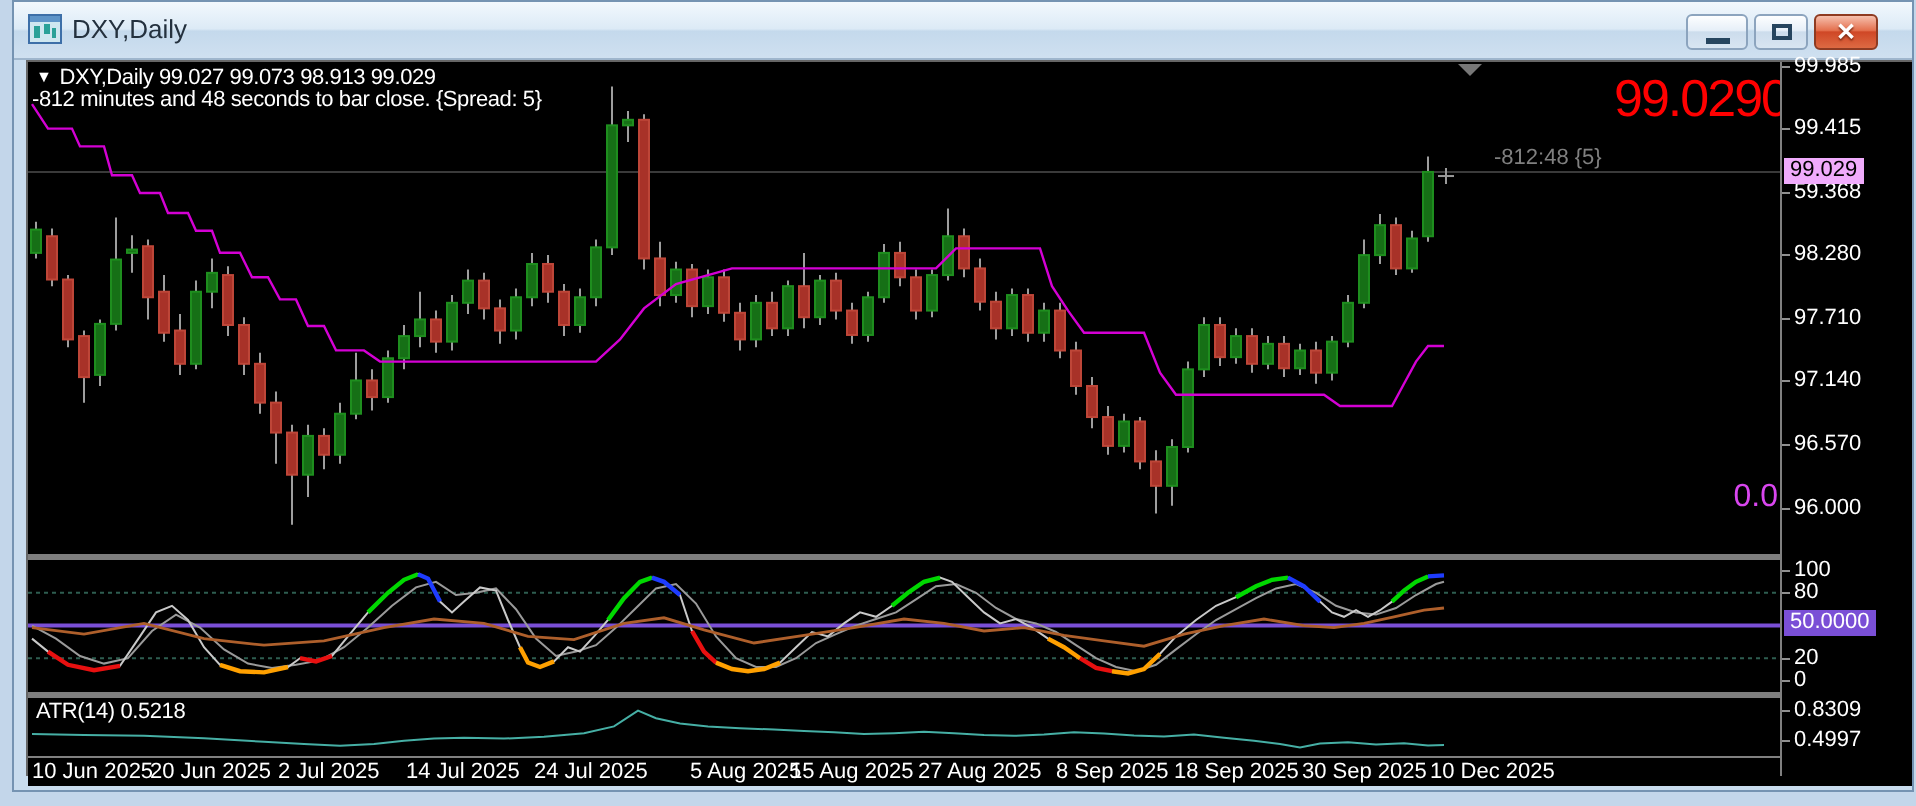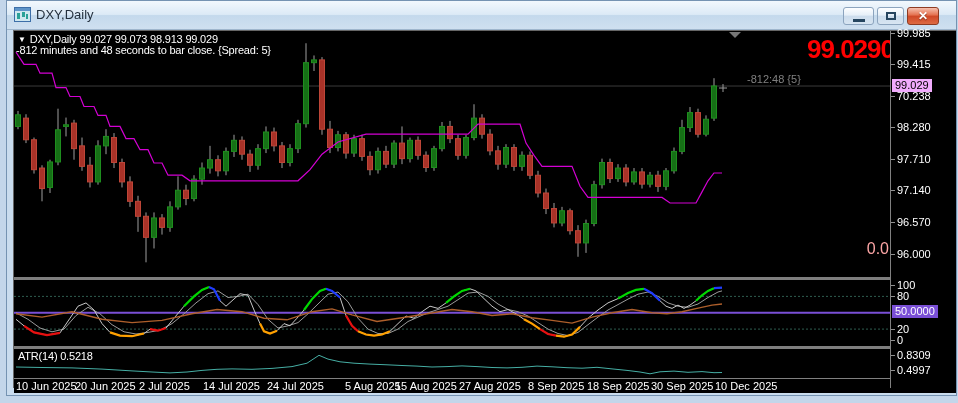--- a/index.html
+++ b/index.html
@@ -41,24 +41,24 @@
   .axlabel{position:absolute;left:6px;color:#fff;font-size:11px;white-space:nowrap;}
   .axtick{position:absolute;left:0;width:4px;height:1px;background:#909090;}
   .curprice{position:absolute;left:1px;background:#f0abfc;color:#000;font-size:11px;
     padding:0 3px 1px 3px;}
   .lvl50{position:absolute;left:1px;background:#7a4fd6;color:#fff;font-size:11px;
     padding:0 3px 1px 3px;}
   .hdr{position:absolute;color:#fff;font-size:11px;letter-spacing:-0.2px;white-space:nowrap;z-index:4;}
   .hdr1{left:4px;top:2px;} .hdr2{left:2px;top:13px;}
   .tri{font-size:8px;margin-right:4px;vertical-align:1px;}
   .stoch-hdr{left:4px;top:1px;} .atr-hdr{left:4px;top:1px;}
-  .bigprice{position:absolute;top:3px;right:62px;color:#ff0000;font-size:26px;font-weight:bold;
+  .bigprice{position:absolute;top:3px;right:62px;color:#ff0000;font-size:26px;font-weight:normal;
     letter-spacing:-1px;z-index:4;}
   .countdown{position:absolute;left:733px;top:42px;color:#808080;font-size:11px;z-index:4;}
-  .zerolabel{position:absolute;right:67px;top:209px;color:#fca5a5;font-size:16px;z-index:4;}
+  .zerolabel{position:absolute;right:67px;top:209px;color:#d946ef;font-size:16px;z-index:4;}
   svg{position:absolute;left:0;top:0;}
 </style>
 </head>
 <body>
 
 <div class="window">
   <div class="titlebar">
     <svg class="win-icon" width="17" height="15" viewBox="0 0 17 15">
       <rect x="0.5" y="0.5" width="16" height="14" fill="#cfe7f0" stroke="#3d6fa8"></rect>
       <rect x="1" y="1" width="15" height="3" fill="#5e94c8"></rect>
@@ -325,21 +325,21 @@
         <div class="datelabel" style="left: 573px;">18 Sep 2025</div>
         <div class="datelabel" style="left: 637px;">30 Sep 2025</div>
         <div class="datelabel" style="left: 701px;">10 Dec 2025</div>
       </div>
     <div class="priceaxis" id="price-axis">
         <div class="axtick" style="top: 2px;"></div>
         <div class="axlabel" style="top: -4px;">99.985</div>
         <div class="axtick" style="top: 33px;"></div>
         <div class="axlabel" style="top: 27px;">99.415</div>
         <div class="axtick" style="top: 65px;"></div>
-        <div class="axlabel" style="top: 59px;">70.238</div>
+        <div class="axlabel" style="top: 59px;">59.368</div>
         <div class="axtick" style="top: 96px;"></div>
         <div class="axlabel" style="top: 90px;">98.280</div>
         <div class="axtick" style="top: 128px;"></div>
         <div class="axlabel" style="top: 122px;">97.710</div>
         <div class="axtick" style="top: 159px;"></div>
         <div class="axlabel" style="top: 153px;">97.140</div>
         <div class="axtick" style="top: 191px;"></div>
         <div class="axlabel" style="top: 185px;">96.570</div>
         <div class="axtick" style="top: 223px;"></div>
         <div class="axlabel" style="top: 217px;">96.000</div>

